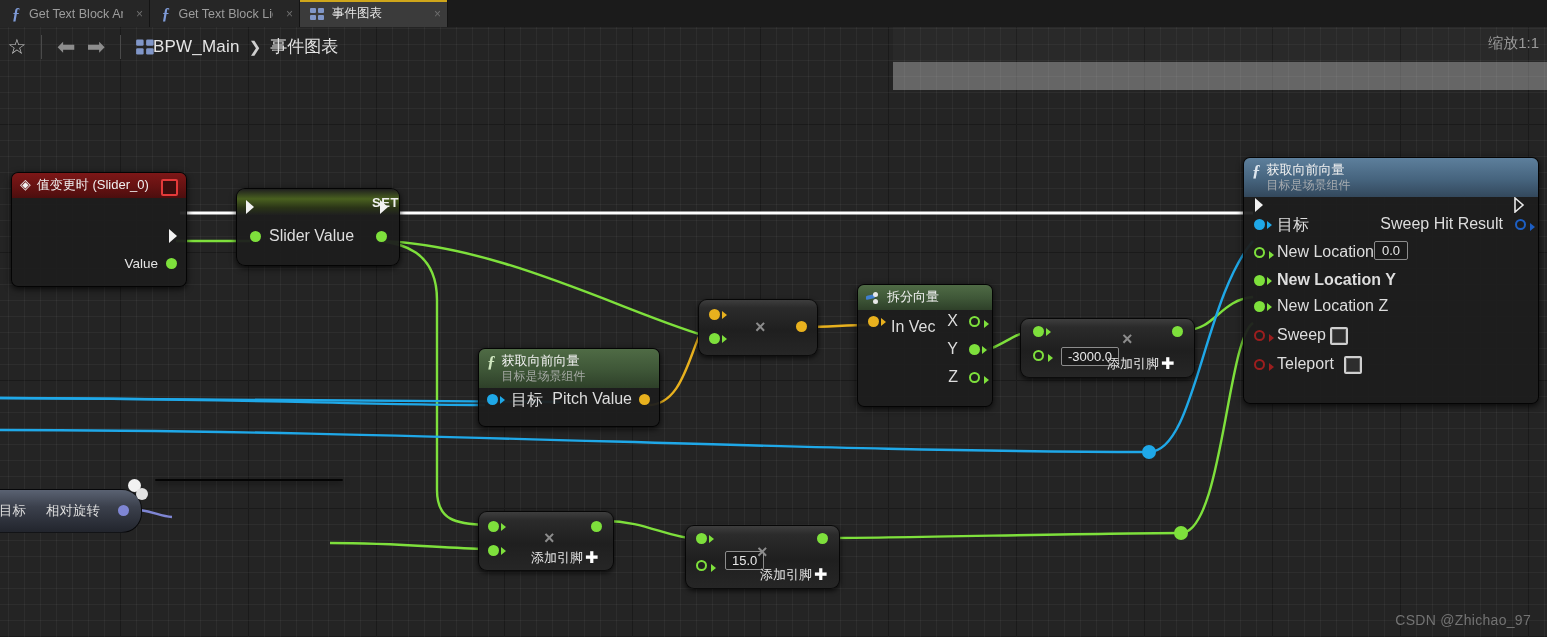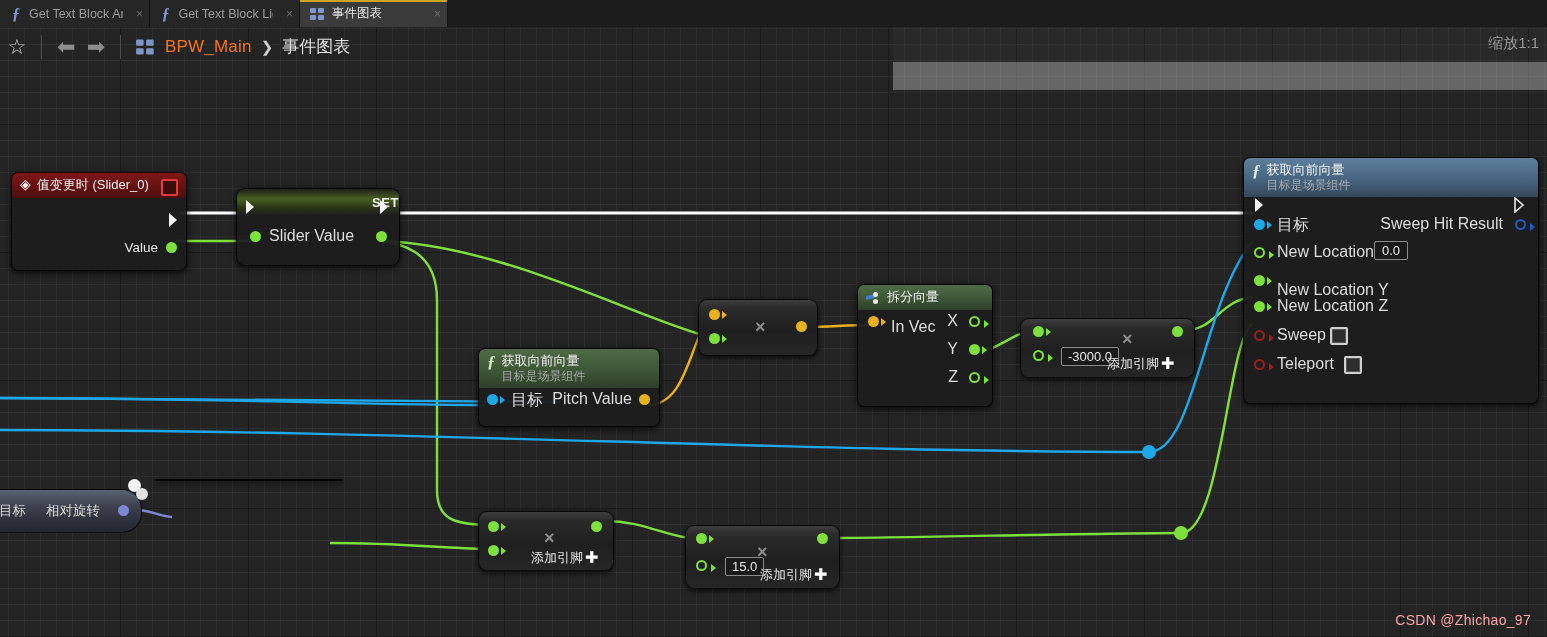--- a/index.html
+++ b/index.html
@@ -65,29 +65,29 @@
   #crumbbar{
     position:absolute;left:0;top:27px;width:1547px;height:39px;
     display:flex;align-items:center;z-index:35;
   }
   #crumbbar .sep{width:1px;height:24px;background:#4a4a4a;margin:0 9px;}
   .tb-btn{display:flex;align-items:center;justify-content:center;
           width:30px;height:30px;color:#9a9a9a;}
   .star{font-size:21px;line-height:21px;color:#cfcfcf;}
   .arrow{font-size:22px;line-height:22px;color:#8d8d8d;}
   #crumbbar .crumbicon{margin-left:4px;transform:scale(1.25);}
-  .crumb-text{font-size:17px;color:#f97316;margin-left:12px;letter-spacing:.2px;}
+  .crumb-text{font-size:17px;color:#e5e5e5;letter-spacing:.2px;}
   .crumb-chev{font-size:15px;color:#cfcfcf;margin:0 9px;}
   .crumb-leaf{font-size:17px;color:#e2e2e2;}
 
   #zoomlabel{
     position:absolute;right:8px;top:34px;font-size:15px;color:#9a9a9a;z-index:36;
   }
   #watermark{
-    position:absolute;right:16px;bottom:9px;font-size:14px;color:#fca5a5;
+    position:absolute;right:16px;bottom:9px;font-size:14px;color:#737373;
     z-index:36;letter-spacing:.3px;
   }
 
   
   #wires{position:absolute;left:0;top:0;width:1547px;height:637px;z-index:10;}
 
   
   .node{position:absolute;z-index:20;border-radius:7px;
         background:#1e1e1ef2;
         box-shadow:0 2px 6px rgba(0,0,0,.75);
@@ -228,21 +228,21 @@
 <div class="knot" style="left:1174px;top:526px;background:#7ee03c;"></div>
 
 <div class="node" style="left:11px;top:172px;width:174px;">
   <div class="hdr hdr-event">
     <span class="vico">◈</span>
     <div class="htext">
       <span class="t1">值变更时 (Slider_0)</span>
     </div>
     <span class="redsquare" style="position:absolute;right:8px;top:6px;"></span>
   </div>
-  <div class="body" style="padding-top:8px;">
+  <div class="body" style="padding-top:16px;margin-top:8px;">
     <div class="row right" style="padding-right:6px;">
       <span class="exechollow">
         <svg width="13" height="16">
             <polygon points="1,1 9,8 1,15" fill="#f2f2f2"></polygon>
           </svg>
       </span>
     </div>
     <div class="row right" style="padding-right:9px;gap:8px;">
       <span class="lbl">Value</span>
       <span class="pin filled c-green noarrow"></span>
@@ -355,21 +355,21 @@
     <span class="pin filled c-blue" style="position:absolute;left:10px;top:22px;"></span>
     <span class="lbl" style="position:absolute;left:33px;top:18px;">目标</span>
     <span class="lbl" style="position:absolute;right:35px;top:18px;">Sweep Hit Result</span>
     <span class="pin hollow c-darkblue" style="position:absolute;right:12px;top:22px;"></span>
 
     <span class="pin hollow c-green" style="position:absolute;left:10px;top:50px;"></span>
     <span class="lbl" style="position:absolute;left:33px;top:46px;">New Location X</span>
     <span class="valbox" style="position:absolute;left:124px;top:44px;">0.0</span>
 
     <span class="pin filled c-green" style="position:absolute;left:10px;top:78px;"></span>
-    <span class="lbl" style="position:absolute;left:33px;top:84px;">New Location Y</span>
+    <span class="lbl" style="position:absolute;left:33px;top:74px;font-weight:bold;">New Location Y</span>
 
     <span class="pin filled c-green" style="position:absolute;left:10px;top:104px;"></span>
     <span class="lbl" style="position:absolute;left:33px;top:100px;">New Location Z</span>
 
     <span class="pin hollow c-red" style="position:absolute;left:10px;top:133px;"></span>
     <span class="lbl" style="position:absolute;left:33px;top:129px;">Sweep</span>
     <span class="cbox" style="position:absolute;left:80px;top:130px;"></span>
 
     <span class="pin hollow c-red" style="position:absolute;left:10px;top:162px;"></span>
     <span class="lbl" style="position:absolute;left:33px;top:158px;">Teleport</span>
@@ -401,21 +401,21 @@
   <span class="addpin" style="left:52px;top:37px;">
     <span>添加引脚</span>
     <span class="plus">✚</span>
   </span>
   <span class="pin filled c-green noarrow" style="position:absolute;right:11px;top:9px;"></span>
 </div>
 
 <div class="mathnode" style="left:685px;top:525px;width:153px;height:62px;">
   <span class="pin filled c-green" style="position:absolute;left:10px;top:7px;"></span>
   <span class="pin hollow c-green" style="position:absolute;left:10px;top:34px;"></span>
-  <span class="valbox" style="position:absolute;left:33px;top:31px;">15.0</span>
+  <span class="valbox" style="position:absolute;left:33px;top:25px;">15.0</span>
   <span class="mx" style="left:71px;top:17px;">×</span>
   <span class="addpin" style="left:74px;top:40px;">
     <span>添加引脚</span>
     <span class="plus">✚</span>
   </span>
   <span class="pin filled c-green noarrow" style="position:absolute;right:11px;top:7px;"></span>
 </div>
 
 <div id="tabbar">
   <div class="tab inactive" style="width:150px;">

